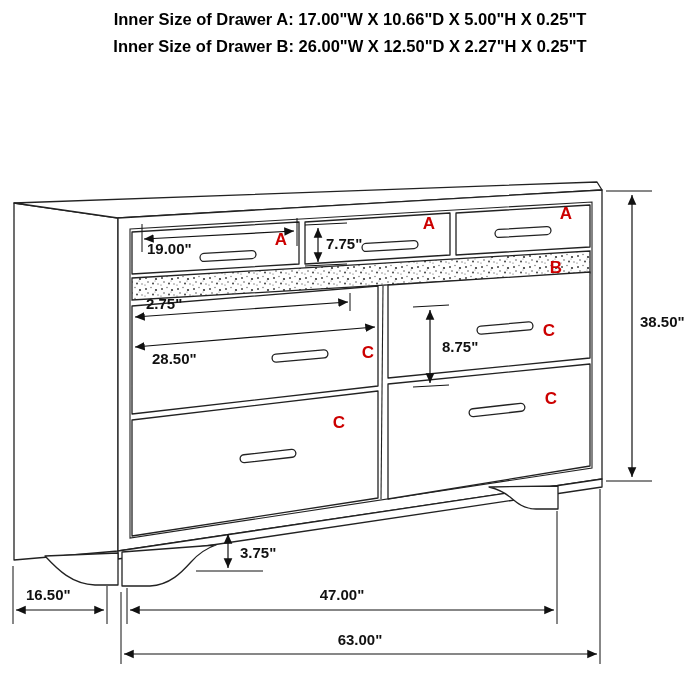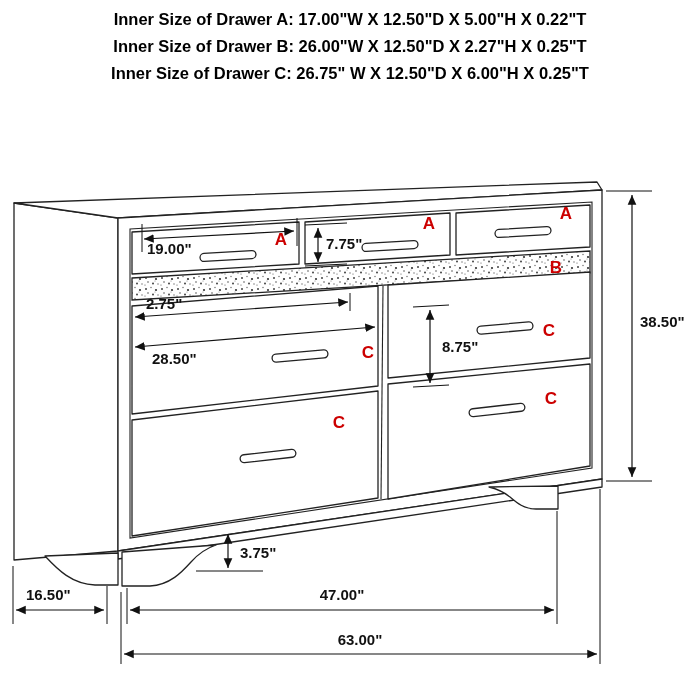--- a/index.html
+++ b/index.html
@@ -16,23 +16,22 @@
   .dimline{stroke:#111;stroke-width:1.2;fill:none;}
   .tick{stroke:#111;stroke-width:1;fill:none;}
   .handle{fill:#fff;stroke:#222;stroke-width:1.3;}
 </style>
 </head>
 <body>
 
 <div class="page">
 
   <div class="header">
-    <div>Inner Size of Drawer A: 17.00"W X 12.50"D X 5.00"H X 0.22"T</div>
+    <div>Inner Size of Drawer A: 17.00"W X 10.66"D X 5.00"H X 0.25"T</div>
     <div>Inner Size of Drawer B: 26.00"W X 12.50"D X 2.27"H X 0.25"T</div>
-    <div>Inner Size of Drawer C: 26.75" W X 12.50"D X 6.00"H X 0.25"T</div>
   </div>
 
   <svg class="diagram-svg" width="700" height="700" viewBox="0 0 700 700">
     <defs>
       <marker id="arr" viewBox="0 0 10 10" refX="9" refY="5" markerWidth="9" markerHeight="9" orient="auto-start-reverse">
         <path d="M0,1 L9,5 L0,9 Z" fill="#111"></path>
       </marker>
       <pattern id="sparkle" width="16" height="11" patternUnits="userSpaceOnUse">
         <rect width="16" height="11" fill="#fff"></rect>
         <circle cx="2" cy="3" r="1" fill="#444"></circle>

